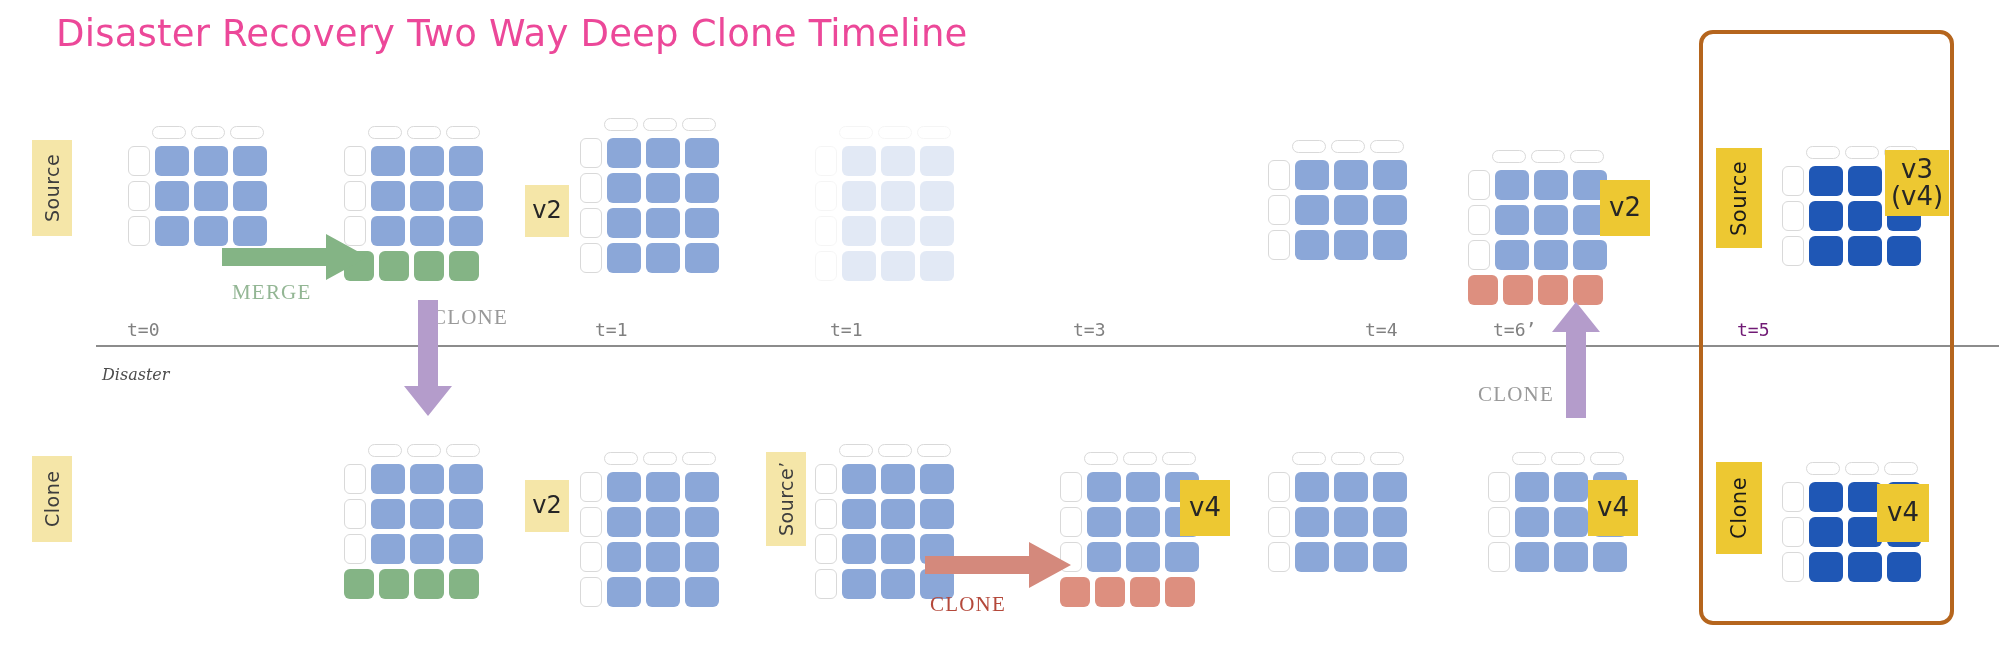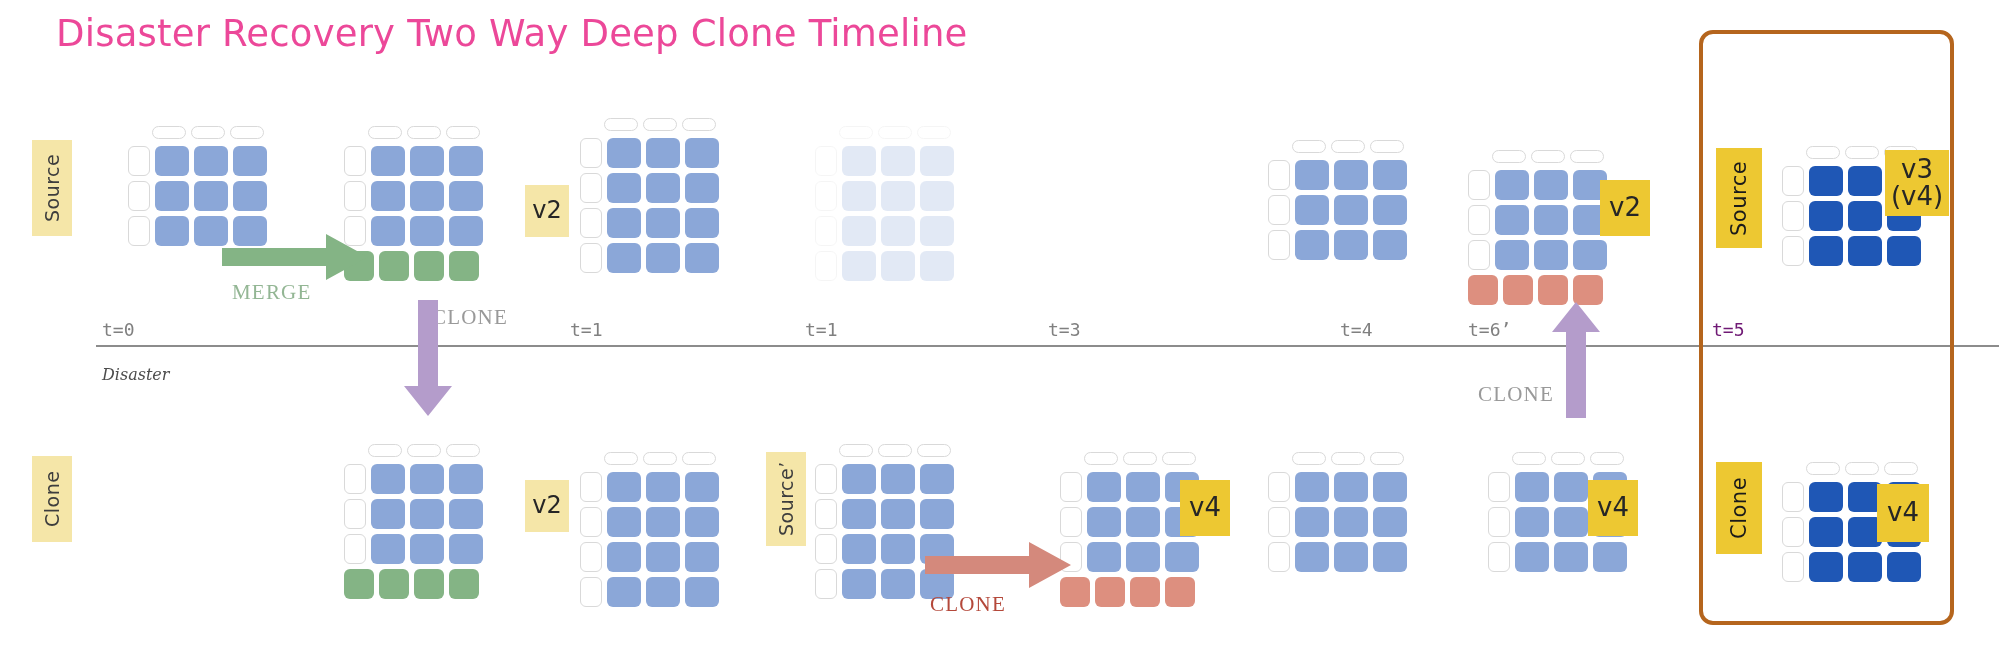--- a/index.html
+++ b/index.html
@@ -21,21 +21,21 @@
   }
 
   
   .axis-line{
     position:absolute;left:96px;top:345px;width:1903px;height:2px;
     background:#8c8c8c;
   }
   .tick-label{
     position:absolute;top:319px;
     font-family:"DejaVu Sans Mono", monospace;
-    font-size:18px;color:#808080;white-space:nowrap;
+    font-size:18px;color:#808080;white-space:nowrap;margin-left:25px;
   }
   .tick-label.dark{color:#701a75;}
   .timeline-word{
     position:absolute;left:102px;top:365px;
     font-family:"DejaVu Serif", serif;
     font-style:italic;font-size:16px;color:#4d4d4d;
   }
 
   
   .tbl{position:absolute;}

